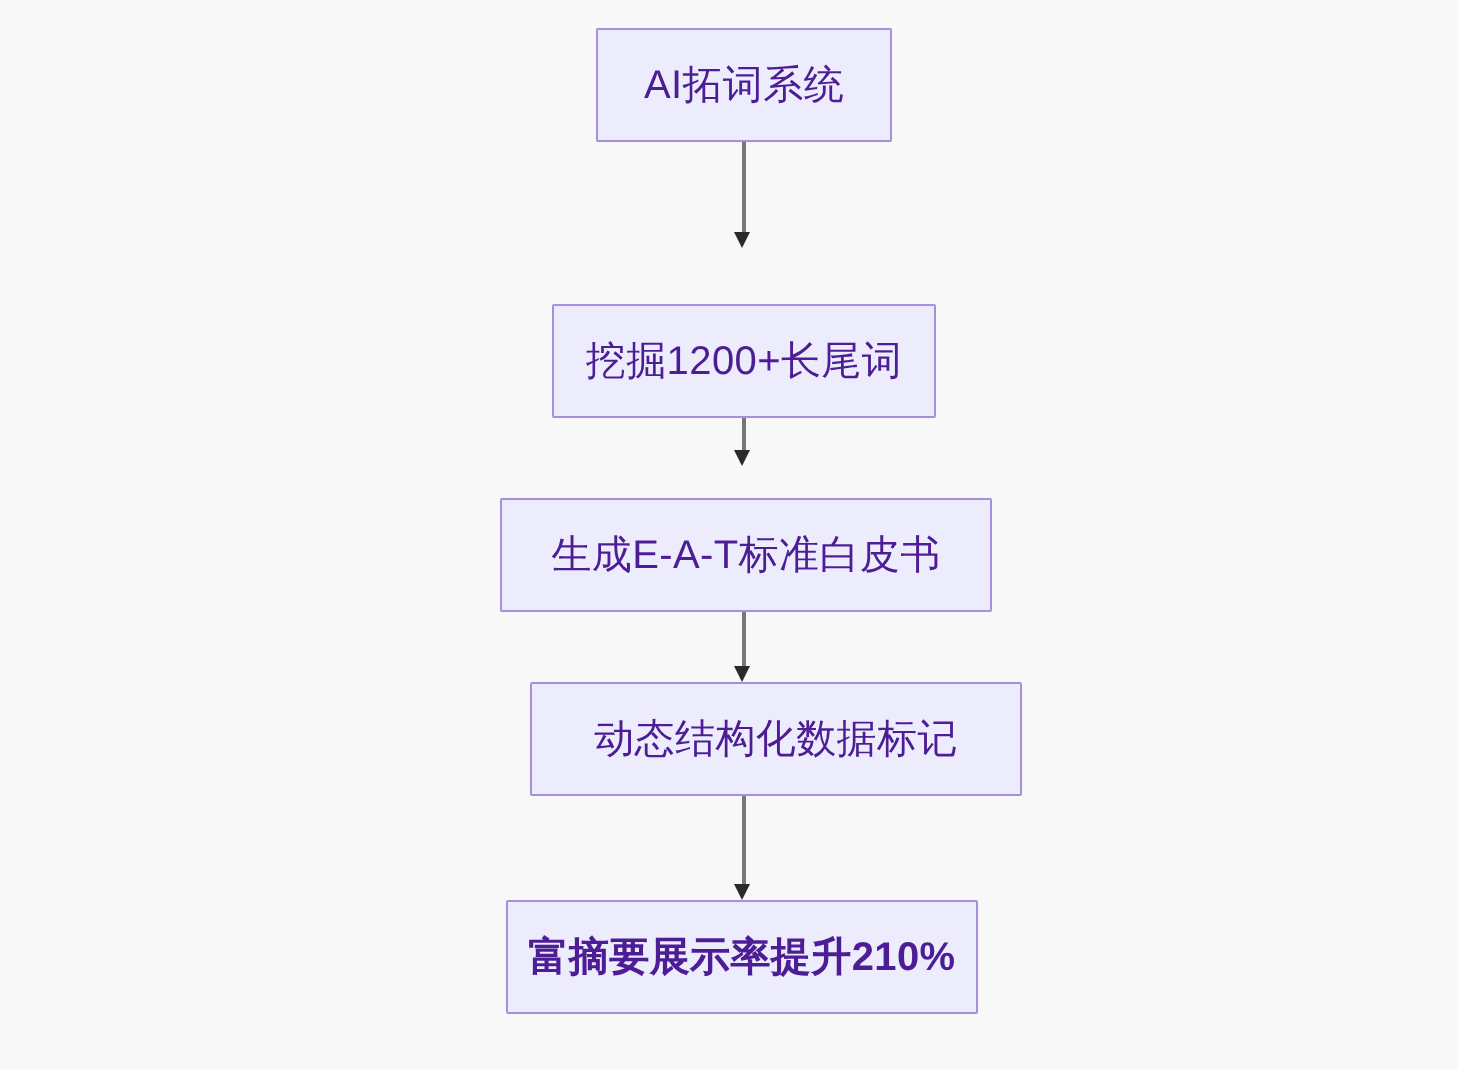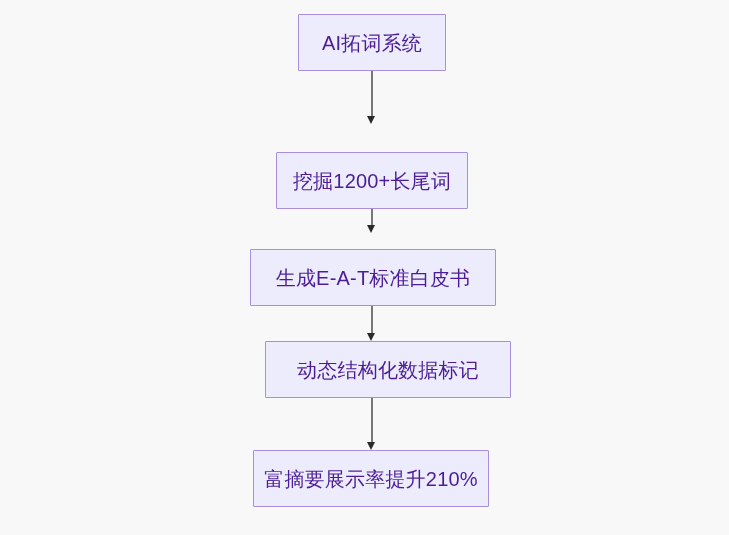--- a/index.html
+++ b/index.html
@@ -89,17 +89,17 @@
   </div>
 
   <div class="node" style="left: 250px; top: 233px; width: 246px; height: 57px; margin-top: 16px;">
     <span class="node-label">生成E-A-T标准白皮书</span>
   </div>
 
   <div class="node" style="left: 265px; top: 341px; width: 246px; height: 57px;">
     <span class="node-label">动态结构化数据标记</span>
   </div>
 
-  <div class="node" style="left: 253px; top: 450px; width: 236px; height: 57px;">
+  <div class="node" style="left: 253px; top: 450px; width: 236px; height: 57px; font-weight: bold;">
     <span class="node-label">富摘要展示率提升210%</span>
   </div>
 
 </div>
 
 </body></html>

